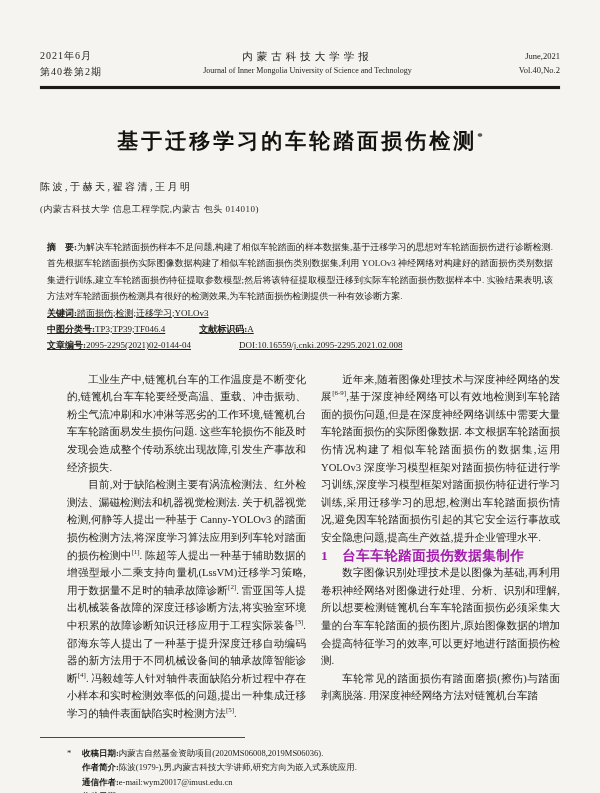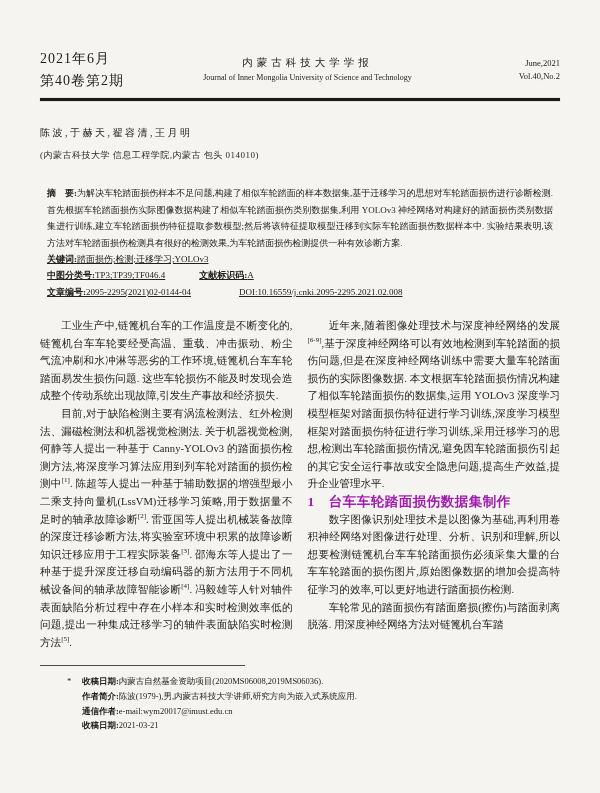--- a/index.html
+++ b/index.html
@@ -15,21 +15,21 @@
     width:520px;
     margin:0 auto;
     padding-top:48px;
   }
   
   .hdr{display:flex;justify-content:space-between;align-items:center;}
   .hdr .col{line-height:1.55;}
   .hdr .l{text-align:left;width:110px;}
   .hdr .c{text-align:center;flex:1;}
   .hdr .r{text-align:right;width:95px;}
-  .hdr .cn{font-size:14px;letter-spacing:1px;}
+  .hdr .cn{font-size:10px;letter-spacing:1px;}
   .hdr .c .cn{font-size:10.5px;letter-spacing:4px;font-weight:normal;}
   .hdr .en{font-size:8px;}
   .hdr-rule{height:3px;background:#17161402;background:#1b1a18;margin-top:7px;box-shadow:0 0 1px #555;}
   
   .title{
     margin-top:38px;text-align:center;
     font-size:21px;font-weight:bold;letter-spacing:3px;color:#141311;
   }
   .title .mark{font-size:11px;vertical-align:super;letter-spacing:0;}
   .authors{margin-top:25px;text-align:left;font-size:10px;letter-spacing:2.5px;}
@@ -44,21 +44,21 @@
   .abs p{margin:0;}
   .b{font-weight:bold;}
   .meta-line{margin-top:1px;text-decoration:underline;}
   .gap{display:inline-block;width:34px;}
   .gap-wide{display:inline-block;width:48px;}
   
   .body-cols{
     display:flex;gap:15px;
     margin-top:17px;
     font-size:10.6px;line-height:17.6px;
-    text-align:justify;color:#201f1d;
+    text-align:justify;color:#201f1d;margin-left:27px;
   }
   .colm{flex:1;min-width:0;}
   .colm p{margin:0;text-indent:2em;}
   .sup{font-size:7px;vertical-align:super;line-height:0;}
   .sec-h{
     font-size:13.5px;font-weight:bold;
     margin:9px 0 7px 0;text-indent:0 !important;
     letter-spacing:.5px;color:#a21caf;
   }
   .sec-h .num{margin-right:14px;}
@@ -82,20 +82,21 @@
       <div class="cn">内蒙古科技大学学报</div>
       <div class="en">Journal of Inner Mongolia University of Science and Technology</div>
     </div>
     <div class="col r">
       <div class="cn" style="font-size:8.5px;letter-spacing:0;">June,2021</div>
       <div class="cn" style="font-size:8.5px;letter-spacing:0;">Vol.40,No.2</div>
     </div>
   </div>
   <div class="hdr-rule"></div>
 
+  <div class="title"><span>基于迁移学习的车轮踏面损伤检测</span><span class="mark">*</span></div>
   <div class="authors">陈波,于赫天,翟容清,王月明</div>
   <div class="affil">(内蒙古科技大学 信息工程学院,内蒙古 包头 014010)</div>
 
   <div class="abs">
     <p><span class="b">摘　要:</span><span>为解决车轮踏面损伤样本不足问题,构建了相似车轮踏面的样本数据集,基于迁移学习的思想对车轮踏面损伤进行诊断检测. 首先根据车轮踏面损伤实际图像数据构建了相似车轮踏面损伤类别数据集,利用 YOLOv3 神经网络对构建好的踏面损伤类别数据集进行训练,建立车轮踏面损伤特征提取参数模型;然后将该特征提取模型迁移到实际车轮踏面损伤数据样本中. 实验结果表明,该方法对车轮踏面损伤检测具有很好的检测效果,为车轮踏面损伤检测提供一种有效诊断方案.</span></p>
     <p class="meta-line"><span class="b">关键词:</span><span>踏面损伤;检测;迁移学习;YOLOv3</span></p>
     <p class="meta-line"><span class="b">中图分类号:</span><span>TP3;TP39;TF046.4</span><span class="gap"></span><span class="b">文献标识码:</span><span>A</span></p>
     <p class="meta-line"><span class="b">文章编号:</span><span>2095-2295(2021)02-0144-04</span><span class="gap-wide"></span><span>DOI:10.16559/j.cnki.2095-2295.2021.02.008</span></p>
   </div>
 

